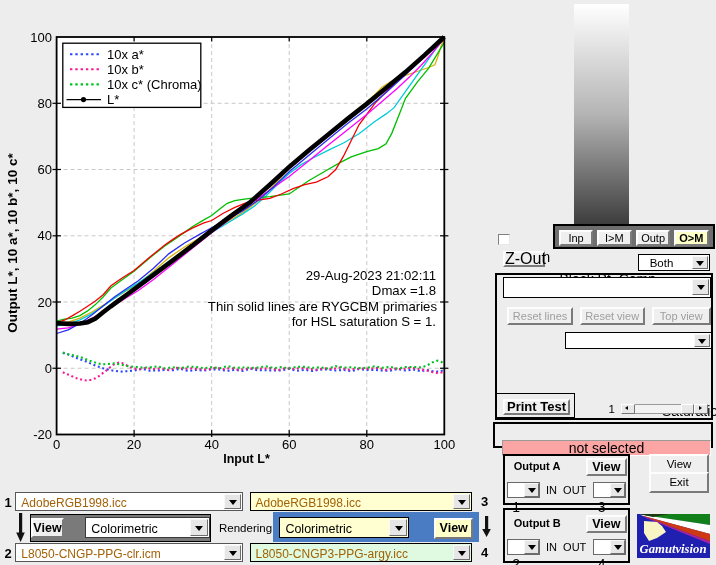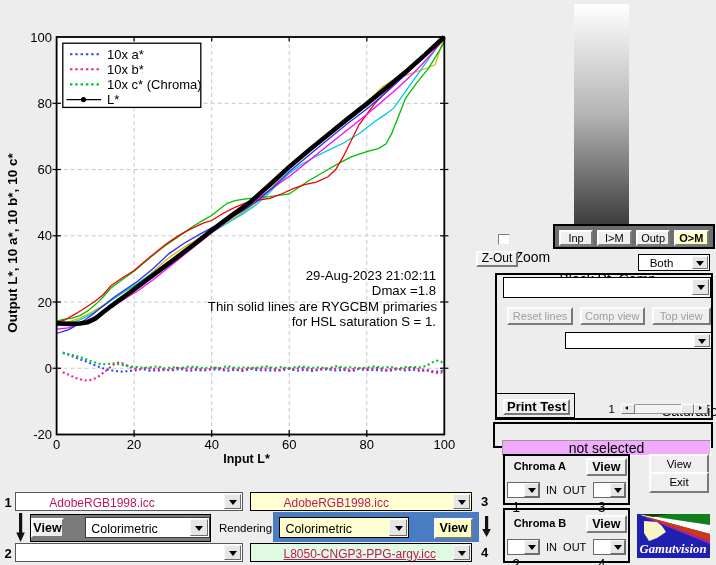--- a/index.html
+++ b/index.html
@@ -3,21 +3,21 @@
 <style>
 * { margin:0; padding:0; box-sizing:border-box; }
 html,body { width:716px; height:565px; background:#EDEDED; font-family:"Liberation Sans", sans-serif; overflow:hidden; }
 .a { position:absolute; }
 .btn { background:#EFEFEF; border:2px solid; border-color:#FDFDFD #7A7A7A #7A7A7A #FDFDFD; font-family:"Liberation Sans", sans-serif; font-size:11px; color:#000; text-align:center; white-space:nowrap; }
 .fld { background:#FFF; border:1px solid #58585A; }
 .cbtn { background:#E6E6E6; border:1px solid; border-color:#F8F8F8 #6E6E6E #6E6E6E #F8F8F8; position:absolute; }
 .tri { width:0; height:0; border-left:4px solid transparent; border-right:4px solid transparent; border-top:5px solid #000; position:absolute; }
 .bb { border:2px solid #000; }
 .t11 { font-size:14px; color:#000;margin-top:14px; }
-.t12 { font-size:12px; color:#be185d;margin-left:28px; }
+.t12 { font-size:12px; color:#a16207; }
 </style></head>
 <body>
 <svg class="a" style="left:0;top:0" width="462" height="475">
   <rect x="56.6" y="37" width="387.7" height="397.5" fill="#FFFFFF" stroke="none"></rect>
   <g stroke="#C9C9C9" stroke-width="1" stroke-dasharray="4 3" fill="none">
     <line x1="134.1" y1="37" x2="134.1" y2="434.5"></line>
     <line x1="211.7" y1="37" x2="211.7" y2="434.5"></line>
     <line x1="289.2" y1="37" x2="289.2" y2="434.5"></line>
     <line x1="366.8" y1="37" x2="366.8" y2="434.5"></line>
     <line x1="56.6" y1="103.3" x2="444.3" y2="103.3"></line>
@@ -100,77 +100,77 @@
 
 <div class="a" style="left:497.7px;top:234px;width:12.5px;height:11px;background:#FFF;border:1px solid;border-color:#808080 #E8E8E8 #E8E8E8 #808080;"></div>
 <div class="a t11" style="left:514.5px;top:235px;">Zoom</div>
 
 <div class="a" style="left:553px;top:224.3px;width:161.5px;height:25.1px;background:#6E6E6E;border:2px solid #000;"></div>
 <div class="a btn" style="left:558.8px;top:229.7px;width:34.6px;height:16.4px;line-height:12px;">Inp</div>
 <div class="a btn" style="left:597.1px;top:229.7px;width:34.6px;height:16.4px;line-height:12px;">I&gt;M</div>
 <div class="a btn" style="left:635.8px;top:229.7px;width:34.6px;height:16.4px;line-height:12px;">Outp</div>
 <div class="a btn" style="left:674.1px;top:229.7px;width:34.6px;height:16.4px;line-height:12px;font-weight:bold;background:#FFFFC8;">O&gt;M</div>
 
-<div class="a btn" style="left:476px;top:250.6px;width:42px;height:16.1px;line-height:11px;font-size:12px;">Z-Out</div>
+<div class="a btn" style="left:503px;top:250.6px;width:42px;height:16.1px;line-height:11px;font-size:16px;">Z-Out</div>
 <div class="a t11" style="left:559.5px;top:257px;">Black Pt. Comp.</div>
 <div class="a fld" style="left:637.7px;top:254.3px;width:72.4px;height:17.1px;border-color:#000;">
   <div style="position:absolute;left:11px;top:2px;font-size:11.5px;">Both</div>
   <div class="cbtn" style="right:1px;top:1px;width:16px;height:13.1px;">
       <div class="tri" style="left:3px;top:4px;"></div>
     </div>
 </div>
 
 <div class="a bb" style="left:494.7px;top:272.5px;width:218.8px;height:147.5px;"></div>
 <div class="a" style="left:502.6px;top:276.9px;width:208.4px;height:21px;background:#FFF;border:1.5px solid #000;">
   <div class="cbtn" style="right:1px;top:1px;width:17px;height:16px;">
       <div class="tri" style="left:4px;top:5px;"></div>
     </div>
 </div>
 <div class="a btn" style="left:507.4px;top:306.9px;width:65.3px;height:18.3px;line-height:14px;color:#9E9E9E;">Reset lines</div>
-<div class="a btn" style="left:579.9px;top:306.9px;width:64.7px;height:18.3px;line-height:14px;color:#9E9E9E;">Comp view</div>
+<div class="a btn" style="left:579.9px;top:306.9px;width:64.7px;height:18.3px;line-height:14px;color:#9E9E9E;">Reset view</div>
 <div class="a btn" style="left:651.6px;top:306.9px;width:59.3px;height:18.3px;line-height:14px;color:#9E9E9E;">Top view</div>
 <div class="a fld" style="left:565.1px;top:331.6px;width:147.4px;height:17.3px;border-color:#000;overflow:hidden;">
   <div class="t11" style="position:absolute;left:4px;top:2.5px;white-space:nowrap;">Output vs Input L* a* b* c*</div>
   <div class="cbtn" style="right:1px;top:1px;width:16px;height:13.3px;background:#E6E6E6;">
       <div class="tri" style="left:3px;top:4px;"></div>
     </div>
 </div>
 <div class="a" style="left:494.7px;top:392.5px;width:80.5px;height:25.3px;border:1.5px solid #000;border-left:none;"></div>
 <div class="a btn" style="left:502.6px;top:398.8px;width:67.9px;height:15.8px;line-height:11px;font-weight:bold;font-size:13px;">Print Test</div>
 <div class="a t11" style="left:662px;top:389px;">Saturation</div>
 <div class="a" style="left:608.5px;top:403px;font-size:11.5px;">1</div>
 <div class="a" style="left:620.9px;top:404.2px;width:86.8px;height:9.5px;background:#F2F2F2;border:1px solid #9A9A9A;"></div>
 <div class="a" style="left:620.9px;top:404.2px;width:14px;height:9.5px;background:#E8E8E8;border:1px solid;border-color:#FFF #777 #777 #FFF;"></div>
 <div class="a" style="left:693.7px;top:404.2px;width:14px;height:9.5px;background:#E8E8E8;border:1px solid;border-color:#FFF #777 #777 #FFF;"></div>
 <div class="a" style="left:681px;top:404.2px;width:13px;height:9.5px;background:#E8E8E8;border:1px solid;border-color:#FFF #777 #777 #FFF;"></div>
 <div class="a" style="left:624.5px;top:406.4px;width:0;height:0;border-top:2.5px solid transparent;border-bottom:2.5px solid transparent;border-right:3.5px solid #000;"></div>
 <div class="a" style="left:699px;top:406.4px;width:0;height:0;border-top:2.5px solid transparent;border-bottom:2.5px solid transparent;border-left:3.5px solid #000;"></div>
 
 <div class="a bb" style="left:493.2px;top:421.6px;width:219.8px;height:26.8px;"></div>
-<div class="a t11" style="left:502px;top:426.3px;width:209px;height:16px;background:#f0abfc;border:1px solid;border-color:#9A9A9A #FFF #FFF #9A9A9A;text-align:center;line-height:15px;">not selected</div>
+<div class="a t11" style="left:502px;top:426.3px;width:209px;height:16px;background:#fca5a5;border:1px solid;border-color:#9A9A9A #FFF #FFF #9A9A9A;text-align:center;line-height:15px;">not selected</div>
 
 <div class="a bb" style="left:503.1px;top:453.5px;width:127.4px;height:51.6px;"></div>
-<div class="a" style="left:513.7px;top:460px;font-size:11px;font-weight:bold;">Chroma A</div>
+<div class="a" style="left:513.7px;top:460px;font-size:11px;font-weight:bold;">Output A</div>
 <div class="a btn" style="left:585.9px;top:457.7px;width:40.8px;height:18.7px;line-height:14px;font-weight:bold;font-size:12.5px;">View</div>
 <div class="a fld" style="left:507.3px;top:481.7px;width:32.7px;height:16.4px;border-color:#6A6A6A;">
   <div class="t11" style="position:absolute;left:4px;top:2px;">1</div>
   <div class="cbtn" style="right:0px;top:0px;width:15px;height:14.4px;">
       <div class="tri" style="left:3px;top:4.5px;"></div>
     </div>
 </div>
 <div class="a" style="left:546px;top:484px;font-size:11px;white-space:pre;">IN  OUT</div>
 <div class="a fld" style="left:592.7px;top:481.7px;width:33.5px;height:16.4px;border-color:#6A6A6A;">
   <div class="t11" style="position:absolute;left:4px;top:2px;">3</div>
   <div class="cbtn" style="right:0px;top:0px;width:15px;height:14.4px;">
       <div class="tri" style="left:3px;top:4.5px;"></div>
     </div>
 </div>
 
 <div class="a bb" style="left:503.1px;top:507.7px;width:127.4px;height:55.2px;"></div>
-<div class="a" style="left:513.7px;top:517px;font-size:11px;font-weight:bold;">Chroma B</div>
+<div class="a" style="left:513.7px;top:517px;font-size:11px;font-weight:bold;">Output B</div>
 <div class="a btn" style="left:585.9px;top:514.5px;width:40.8px;height:18.7px;line-height:14px;font-weight:bold;font-size:12.5px;">View</div>
 <div class="a fld" style="left:507.3px;top:538.5px;width:32.7px;height:16.4px;border-color:#6A6A6A;">
   <div class="t11" style="position:absolute;left:4px;top:2px;">2</div>
   <div class="cbtn" style="right:0px;top:0px;width:15px;height:14.4px;">
       <div class="tri" style="left:3px;top:4.5px;"></div>
     </div>
 </div>
 <div class="a" style="left:546px;top:540.5px;font-size:11px;white-space:pre;">IN  OUT</div>
 <div class="a fld" style="left:592.7px;top:538.5px;width:33.5px;height:16.4px;border-color:#6A6A6A;">
   <div class="t11" style="position:absolute;left:4px;top:2px;">4</div>
@@ -231,22 +231,23 @@
 <div class="a fld" style="left:279.4px;top:517.3px;width:129.9px;height:21.1px;background:#FFFFD2;border-color:#000;">
   <div style="position:absolute;left:5px;top:4px;font-size:12.5px;">Colorimetric</div>
   <div class="cbtn" style="right:1px;top:1px;width:18px;height:17.1px;">
       <div class="tri" style="left:4.5px;top:6px;"></div>
     </div>
 </div>
 <div class="a btn" style="left:434.2px;top:518.2px;width:39px;height:21.1px;line-height:16px;font-weight:bold;font-size:12.5px;background:#FFFFC8;">View</div>
 
 <div class="a" style="left:4.4px;top:546px;font-size:13px;font-weight:bold;">2</div>
 <div class="a fld" style="left:15.3px;top:543.4px;width:227.3px;height:18.4px;border-color:#58585A;">
+  <div class="t12" style="position:absolute;left:5px;top:2.5px;">L8050-CNGP-PPG-clr.icm</div>
   <div class="cbtn" style="right:1px;top:1px;width:17px;height:14.4px;">
       <div class="tri" style="left:4px;top:4.5px;"></div>
     </div>
 </div>
 <div class="a fld" style="left:249.5px;top:543.4px;width:222.5px;height:18.4px;background:#DFFAE0;border-color:#000;">
-  <div class="t12" style="position:absolute;left:5px;top:2.5px;text-decoration:underline;">L8050-CNGP3-PPG-argy.icc</div>
+  <div class="t12" style="position:absolute;left:5px;top:2.5px;">L8050-CNGP3-PPG-argy.icc</div>
   <div class="cbtn" style="right:1px;top:1px;width:17px;height:14.4px;">
       <div class="tri" style="left:4px;top:4.5px;"></div>
     </div>
 </div>
 
 </body></html>

